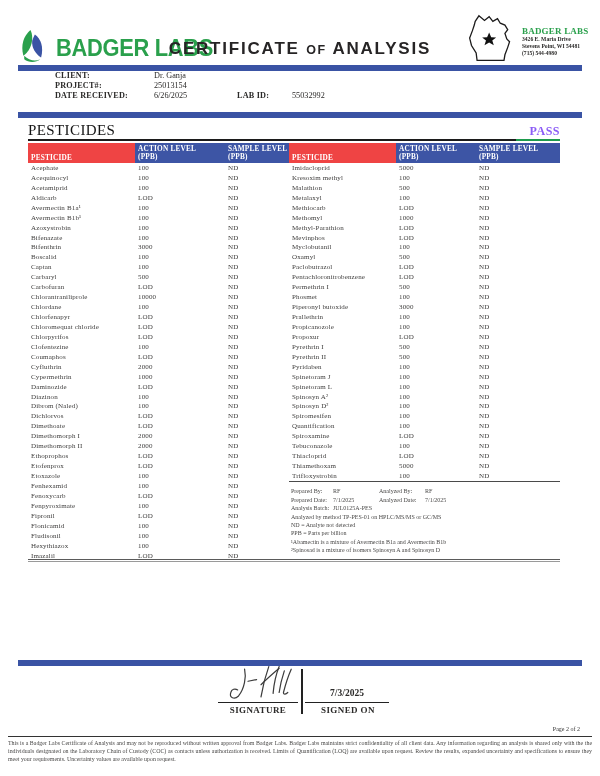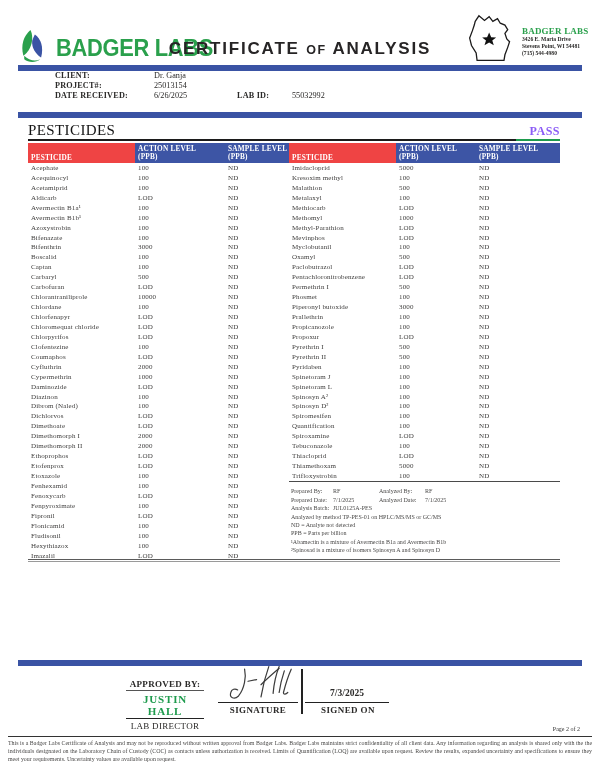--- a/index.html
+++ b/index.html
@@ -560,25 +560,20 @@
         <div>Analyzed by method TP-PES-01 on HPLC/MS/MS or GC/MS</div>
         <div>ND = Analyte not detected</div>
         <div>PPB = Parts per billion</div>
         <div>¹Abamectin is a mixture of Avermectin B1a and Avermectin B1b</div>
         <div>²Spinosad is a mixture of isomers Spinosyn A and Spinosyn D</div>
       </div>
   </div>
 
   <div class="bar bar3"></div>
 
-  <div class="approved">
-    <div class="approved-label">APPROVED BY:</div>
-    <div class="approver-name">JUSTIN HALL</div>
-    <div class="approver-title">LAB DIRECTOR</div>
-  </div>
 
   <svg class="sig-svg" width="78" height="38" viewBox="0 0 90 44">
     <g fill="none" stroke="#3c3c3c" stroke-width="1.4" stroke-linecap="round">
       <path d="M26,6 C28,15 26,28 19,37 C14,42 8,39 10,33 C11,29 15,28 18,30"></path>
       <path d="M30,20 L40,18"></path>
       <path d="M54,3 C50,14 47,26 45,38"></path>
       <path d="M45,24 C52,17 59,11 66,5"></path>
       <path d="M66,3 C62,13 60,23 59,34"></path>
       <path d="M72,8 C69,17 67,26 66,33"></path>
       <path d="M80,6 C76,15 73,25 71,33 C71,36 74,35 76,33"></path>

